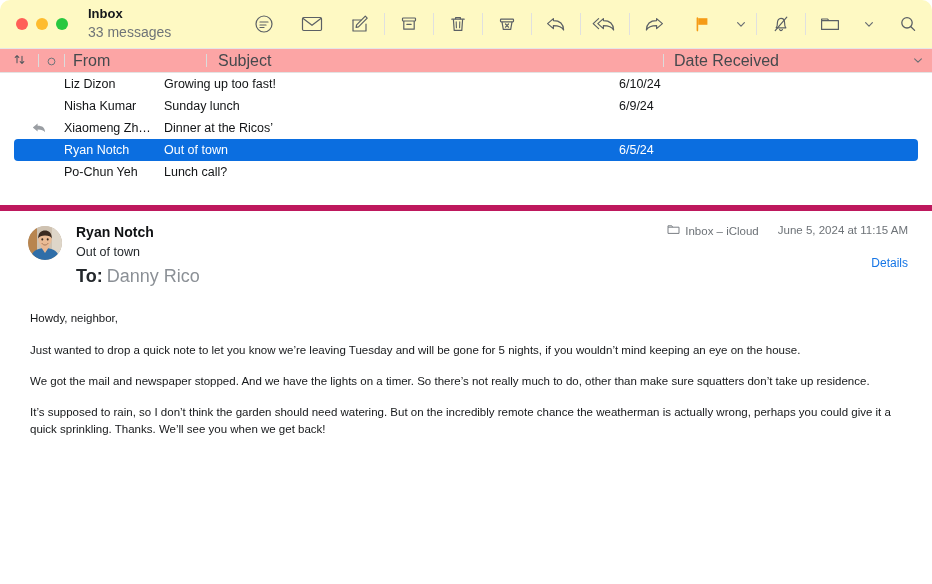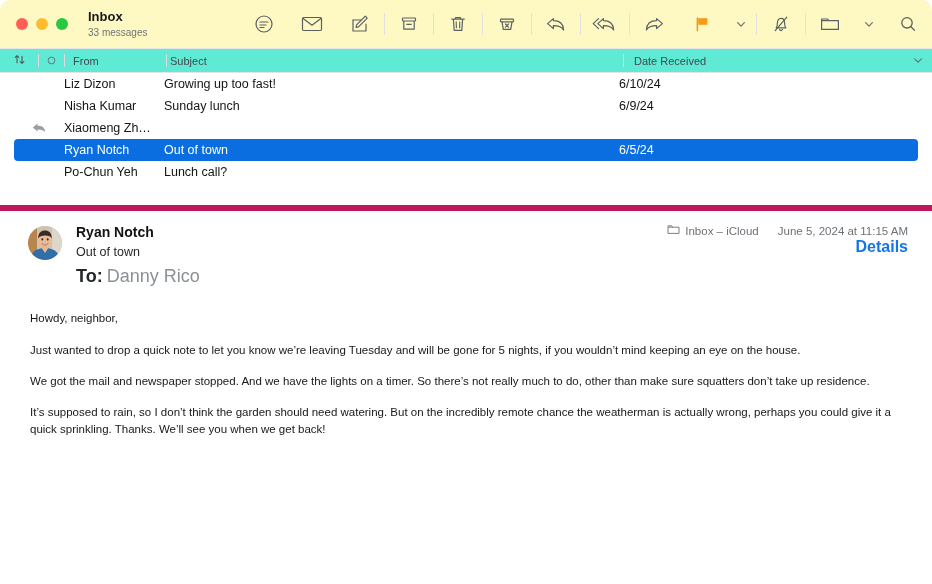--- a/index.html
+++ b/index.html
@@ -59,21 +59,21 @@
 
   .mailbox-title {
     line-height: 1.15;
   }
   .mailbox-name {
     font-size: 13px;
     font-weight: bold;
     color: #15181c;
   }
   .mailbox-count {
-    font-size: 10px;
+    font-size: 14px;
     color: #6f7478;
     margin-top: 2px;
   }
 
   .toolbar-right {
     flex: 1;
     display: flex;
     align-items: center;
     justify-content: flex-start;
     height: 100%;
@@ -91,41 +91,41 @@
     width: 1px;
     height: 22px;
     background: #e0e0e0;
   }
   .tb-icon { display: block; }
   .tb-icon svg { display: block; }
 
   
   .col-header {
     height: 25px;
-    background: #5eead4;
+    background: #fca5a5;
     border-top: 1px solid #e6e6e6;
     border-bottom: 1px solid #e3e3e3;
     display: flex;
     align-items: flex-end;
-    font-size: 11px;
+    font-size: 16px;
     color: #45494d;
     box-sizing: border-box;
     position: relative;
   }
   .ch-cell {
     display: flex;
     align-items: center;
     height: 100%;
     box-sizing: border-box;
     position: relative;
   }
   .ch-sort   { width: 38px; justify-content: center; }
   .ch-unread { width: 26px; justify-content: center; }
   .ch-from   { width: 102px; padding-left: 9px; }
-  .ch-subject{ width: 457px; padding-left: 4px; }
+  .ch-subject{ width: 457px; padding-left: 12px; margin-left: 40px; }
   .ch-date   { flex: 1; padding-left: 11px; }
   .ch-chev   { width: 28px; justify-content: center; }
   .ch-div {
     position: absolute;
     left: 0; top: 5px; bottom: 5px;
     width: 1px;
     background: #dcdcdc;
   }
 
   
@@ -230,33 +230,33 @@
   .head-meta {
     position: absolute;
     right: 24px;
     top: 13px;
     text-align: right;
     font-size: 11.5px;
     color: #6d7277;
   }
   .meta-line1 {
     display: flex;
-    align-items: center;
+    align-items: flex-start;
     justify-content: flex-end;
     gap: 5px;
     white-space: nowrap;
   }
   .meta-mailbox { display: inline-flex; align-items: center; gap: 5px; }
   .meta-date { margin-left: 14px; }
   .details-link {
     display: block;
-    margin-top: 1px;
+    margin-top: 19px;
     color: #1575e6;
-    font-size: 16px;
-    font-weight: bold;
+    font-size: 12px;
+    font-weight: normal;
   }
 
   
   .msg-body {
     padding: 22px 36px 0 30px;
     font-size: 11.5px;
     color: #16181a;
     line-height: 1.5;
   }
   .msg-body p {
@@ -493,20 +493,21 @@
         <div class="mr-subject">Sunday lunch</div>
         <div class="mr-date">6/9/24</div>
       </div>
       <div class="msg-row">
         <div class="mr-icon">
           <svg width="14" height="12" viewBox="0 0 14 12">
             <path d="M5.6 1.6 L0.8 5.6 L5.6 9.6 L5.6 7.4 C9.6 7.4 11.6 8.2 13 10.2 C12.9 5.8 10.6 3.8 5.6 3.8 Z" fill="#9a9ea3"></path>
           </svg>
         </div>
         <div class="mr-from">Xiaomeng Zh…</div>
+        <div class="mr-subject">Dinner at the Ricos’</div>
       </div>
       <div class="msg-row selected" style="background: rgb(11, 110, 224);">
         <div class="mr-icon"></div>
         <div class="mr-from">Ryan Notch</div>
         <div class="mr-subject">Out of town</div>
         <div class="mr-date">6/5/24</div>
       </div>
       <div class="msg-row">
         <div class="mr-icon"></div>
         <div class="mr-from">Po-Chun Yeh</div>

